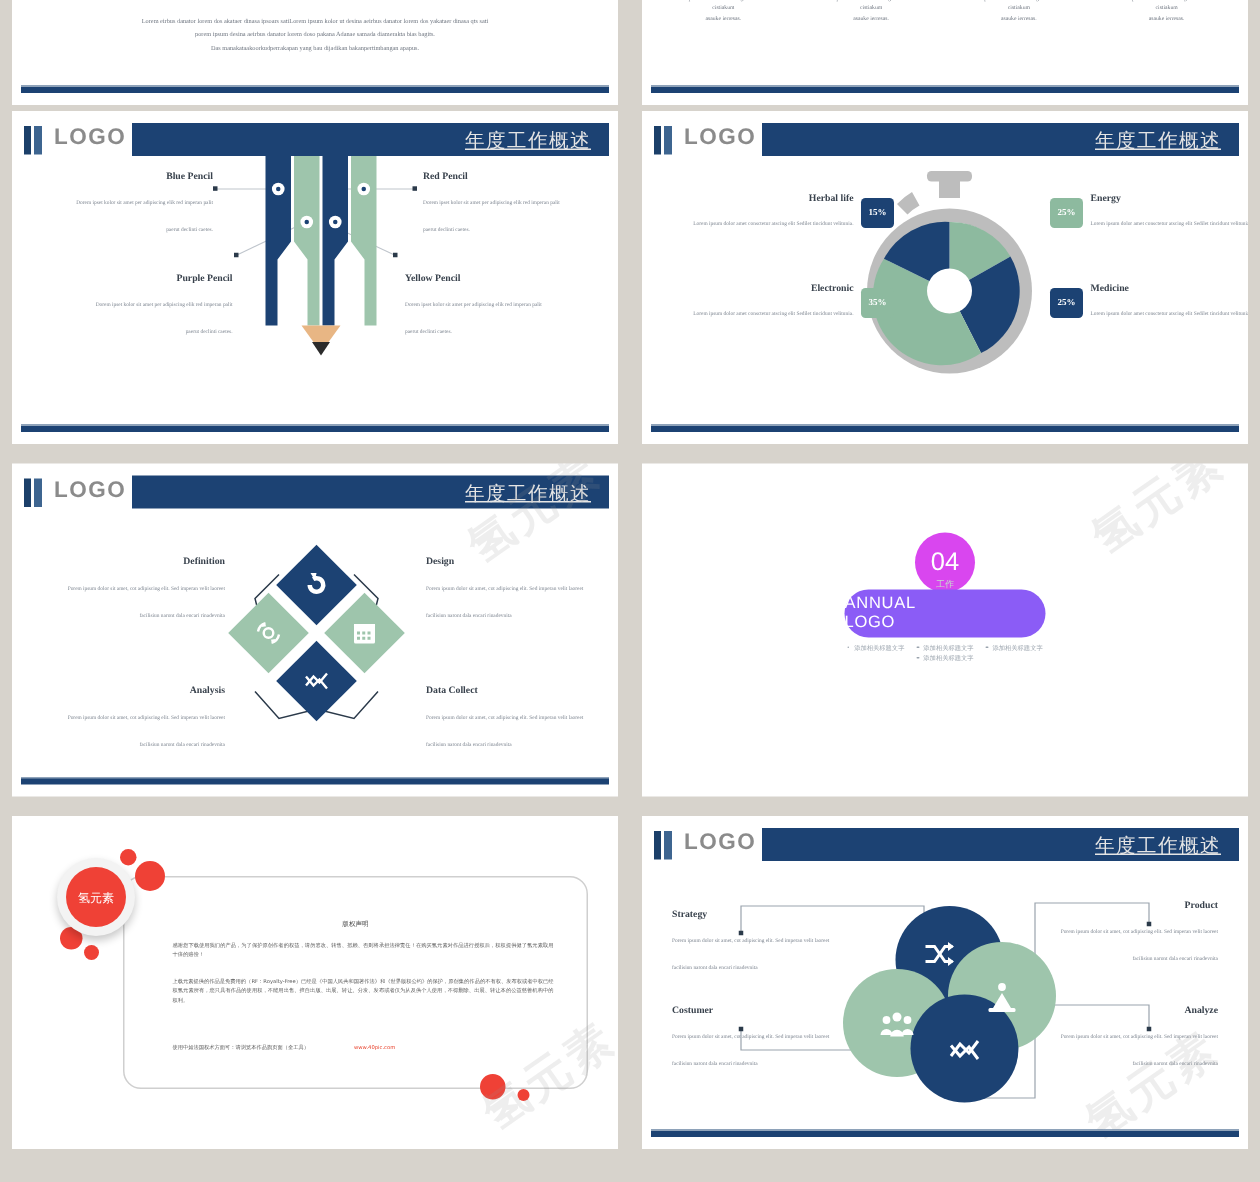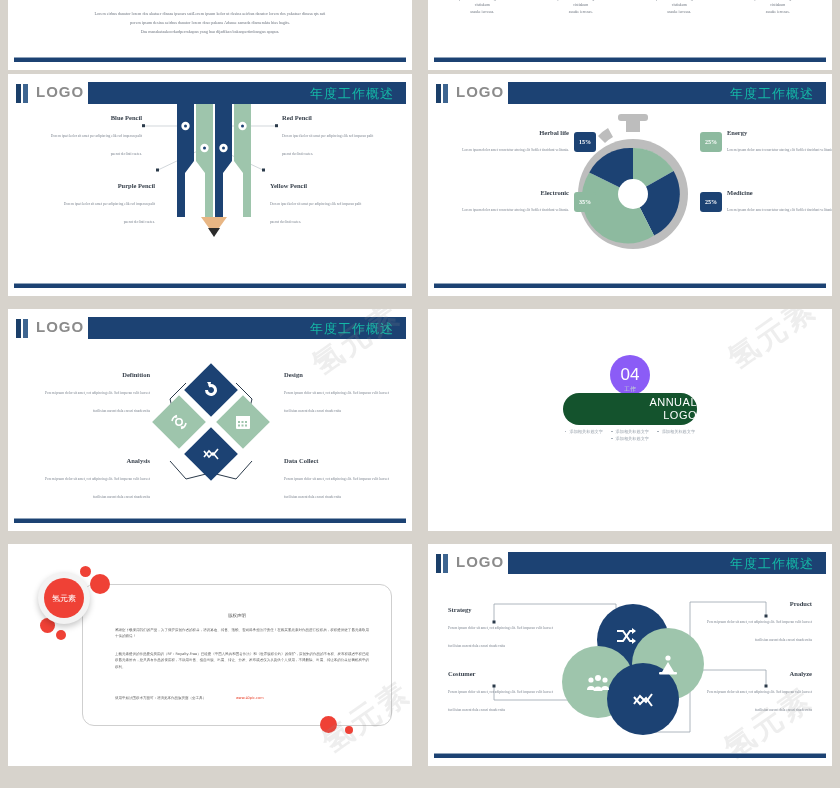--- a/index.html
+++ b/index.html
@@ -28,22 +28,22 @@
   .s-c0{left:8px;width:404px;}
   .s-c1{left:428px;width:404px;}
 
   
   .hdr{position:absolute;left:0;top:8px;height:22px;width:100%;}
   .hdr-mark{position:absolute;left:8px;top:2px;width:12px;height:19px;
      background:linear-gradient(to right,#1b3f69 0 5px,#ffffff 5px 7px,#3e6590 7px 12px);}
   .hdr-logo{position:absolute;left:28px;top:1px;font-size:15px;letter-spacing:1px;
      color:#8b8b8b;font-weight:600;}
   .hdr-bar{position:absolute;left:80px;right:6px;top:0px;height:22px;background:#1c4273;}
-  .hdr-title{position:absolute;right:12px;top:3px;color:#14b8a6;font-size:13px;
-     letter-spacing:1px;font-family:"DejaVu Sans",sans-serif;}
+  .hdr-title{position:absolute;right:12px;top:3px;color:#e5e5e5;font-size:13px;
+     letter-spacing:1px;font-family:"DejaVu Sans",sans-serif;text-decoration:underline;}
 
   
   .ftr{position:absolute;left:6px;right:6px;bottom:8px;height:4px;
        background:#1c4273;border-top:1px solid #8fa3ba;}
 
   
   .lbl{font-family:"Liberation Serif",serif;color:#39424d;font-size:6.5px;font-weight:700;}
   .body-txt{font-family:"Liberation Serif",serif;color:#7d8590;font-size:3.6px;line-height:1.55;}
 
   
@@ -71,28 +71,28 @@
   .sw-badge.green{background:#8dba9f;}
   .sw-text{flex:1;}
   .sw-text .lbl{display:block;margin-bottom:1px;}
 
   
   .dia-txt{position:absolute;width:110px;}
   .dia-txt .lbl{display:block;margin-bottom:2px;}
 
   
   .sec-circle{position:absolute;left:50%;transform:translateX(-50%);top:46px;
-     width:40px;height:40px;border-radius:50%;background:#8b5cf6;
+     width:40px;height:40px;border-radius:50%;background:#d946ef;
      display:flex;align-items:center;justify-content:center;text-align:center;}
   .sec-num{color:#ffffff;font-size:17px;font-family:"Liberation Sans",sans-serif;}
   .sec-sub{position:absolute;left:50%;transform:translateX(-50%);top:76px;
      color:#c6dcce;font-size:6px;font-family:"DejaVu Sans",sans-serif;}
   .sec-pill{position:absolute;left:50%;transform:translateX(-50%);top:84px;
-     width:134px;height:32px;border-radius:16px;background:#14532d;
-     display:flex;flex-direction:column;align-items:flex-end;justify-content:center;}
+     width:134px;height:32px;border-radius:16px;background:#8b5cf6;
+     display:flex;flex-direction:column;align-items:flex-start;justify-content:center;}
   .sec-pill span{color:#ffffff;font-size:11px;line-height:1.15;letter-spacing:.5px;}
   .sec-bullets{position:absolute;left:50%;transform:translateX(-50%);top:120px;
      width:150px;display:flex;flex-wrap:wrap;justify-content:center;gap:2px 8px;}
   .sec-b{display:flex;align-items:center;gap:3px;color:#9aa3ad;font-size:4.2px;
      font-family:"DejaVu Sans",sans-serif;}
   .sec-b i{width:1.6px;height:1.6px;background:#9aa3ad;border-radius:50%;display:inline-block;}
 
   
   .dis-box{position:absolute;left:74px;top:40px;right:20px;bottom:40px;
      border:1px solid #cfcfcf;border-radius:12px;background:#fff;}

